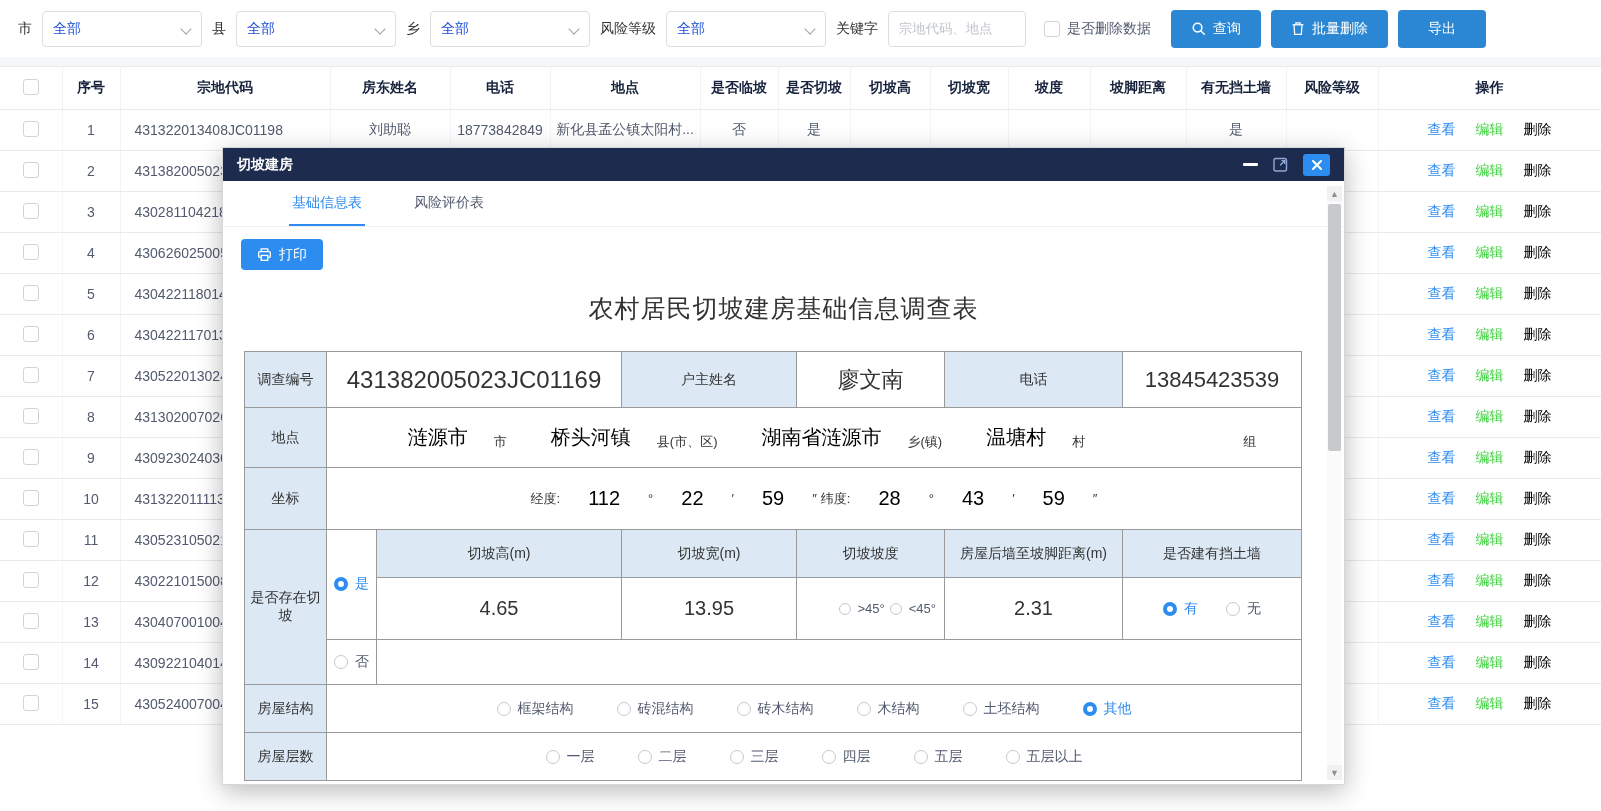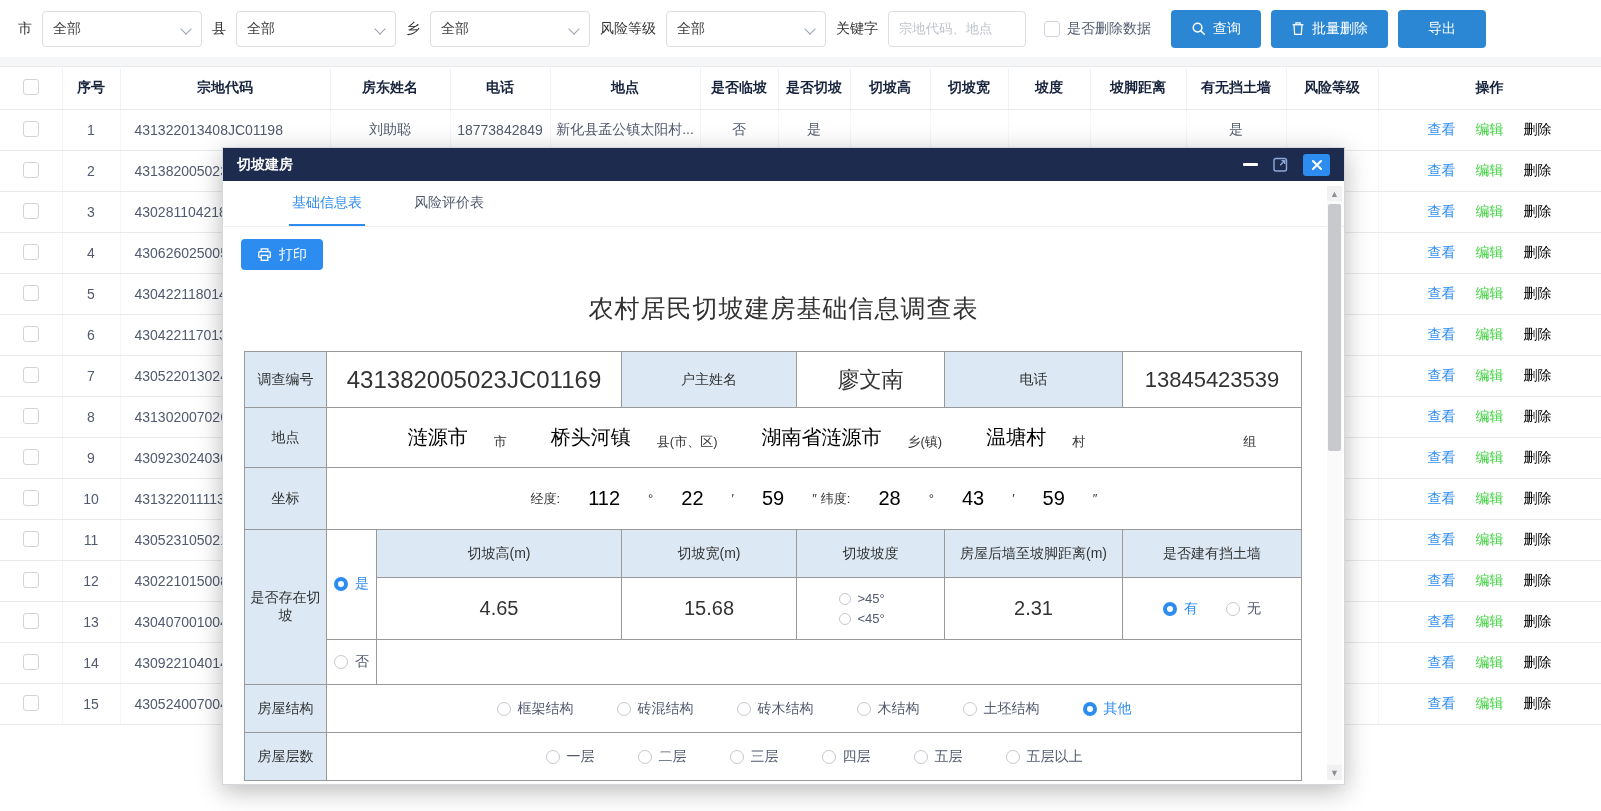--- a/index.html
+++ b/index.html
@@ -5,21 +5,21 @@
   * { box-sizing: border-box; margin: 0; padding: 0; }
   html,body { width:1601px; height:811px; }
   body { font-family: "Liberation Sans","DejaVu Sans",sans-serif; font-size:14px; color:#515a6e; background:#fff; overflow:hidden; }
   .page { position:relative; width:1601px; height:811px; overflow:hidden; background:#fff; }
 
   
   .filterbar { height:57px; display:flex; align-items:center; padding:0 18px; gap:10px; background:#fff; white-space:nowrap; }
   .gap-strip { height:9px; background:#f4f6f8; }
   .flabel { color:#333; flex:none; }
   .select { position:relative; width:160px; height:36px; border:1px solid #dcdee2; border-radius:4px; background:#fff; display:flex; align-items:center; padding:0 26px 0 10px; cursor:pointer; flex:none; }
-  .select .sel-val { color:#404040; }
+  .select .sel-val { color:#1d4ed8; }
   .chev { position:absolute; right:11px; top:13px; width:8px; height:8px; border-right:1.6px solid #9aa3b2; border-bottom:1.6px solid #9aa3b2; transform:rotate(45deg); }
   .kw-input { width:138px; height:36px; border:1px solid #dcdee2; border-radius:4px; padding:0 10px; color:#515a6e; flex:none; outline:none; }
   .kw-input::placeholder { color:#c0c4cc; }
   .cb { display:inline-block; width:16px; height:16px; border:1px solid #cfd4db; border-radius:3px; background:#fff; cursor:pointer; flex:none; }
   .cb-group { display:flex; align-items:center; gap:7px; margin-left:8px; flex:none; }
   .btn { height:38px; border:none; border-radius:4px; background:#2b87d3; color:#fff; font-size:14px; display:inline-flex; align-items:center; justify-content:center; gap:7px; padding:0 20px; cursor:pointer; flex:none; font-family:inherit; }
   .btn.search { margin-left:10px; }
   .btn.export { padding:0 30px; }
   .icon-svg { display:block; }
 
@@ -64,21 +64,21 @@
   .coord-row .v-num { margin:0 26px; }
   .coord-row .unit { margin:0 2px; }
 
   
   .radio-opt { display:inline-flex; align-items:center; gap:7px; cursor:pointer; }
   .radio { width:14px; height:14px; border:1px solid #c5c8ce; border-radius:50%; background:#fff; flex:none; }
   .radio.sel { border:4.5px solid #2d8cf0; }
   .radio-label { font-size:14px; color:#515a6e; }
   .radio-opt.sel .radio-label { color:#2d8cf0; }
   .opts-center { display:flex; align-items:center; justify-content:center; gap:43px; }
-  .opts-stack { display:flex; flex-direction:column; align-items:flex-start; gap:5px; width:64px; margin:0 auto; }
+  .opts-stack { display:flex; align-items:flex-start; gap:5px; width:64px; margin:0 auto; }
   .opts-stack .radio { width:12px; height:12px; }
   .opts-stack .radio-label { font-size:13px; }
 
   
   .m-scrollbar { position:absolute; top:38px; right:2px; bottom:4px; width:15px; background:#fafafa; }
   .sb-arrow { position:absolute; left:0; width:15px; height:15px; color:#8a8f98; font-size:9px; display:flex; align-items:center; justify-content:center; background:#f1f1f1; cursor:pointer; }
   .sb-up { top:0; }
   .sb-down { bottom:0; }
   .sb-thumb { position:absolute; left:1px; top:18px; width:13px; height:247px; background:#c7c9cc; border-radius:2px; cursor:pointer; }
 </style>
@@ -535,21 +535,21 @@
             </label>
           </td>
           <td class="lab">切坡高(m)</td>
           <td class="lab">切坡宽(m)</td>
           <td class="lab">切坡坡度</td>
           <td class="lab">房屋后墙至坡脚距离(m)</td>
           <td class="lab">是否建有挡土墙</td>
         </tr>
         <tr style="height:62px">
           <td class="v-num">4.65</td>
-          <td class="v-num">15.68</td>
+          <td class="v-num">13.95</td>
           <td>
                 <div class="opts-stack">
                   <label class="radio-opt">
                     <span class="radio"></span>
                     <span class="radio-label">&gt;45°</span>
                   </label>
                   <label class="radio-opt">
                     <span class="radio"></span>
                     <span class="radio-label">&lt;45°</span>
                   </label>

